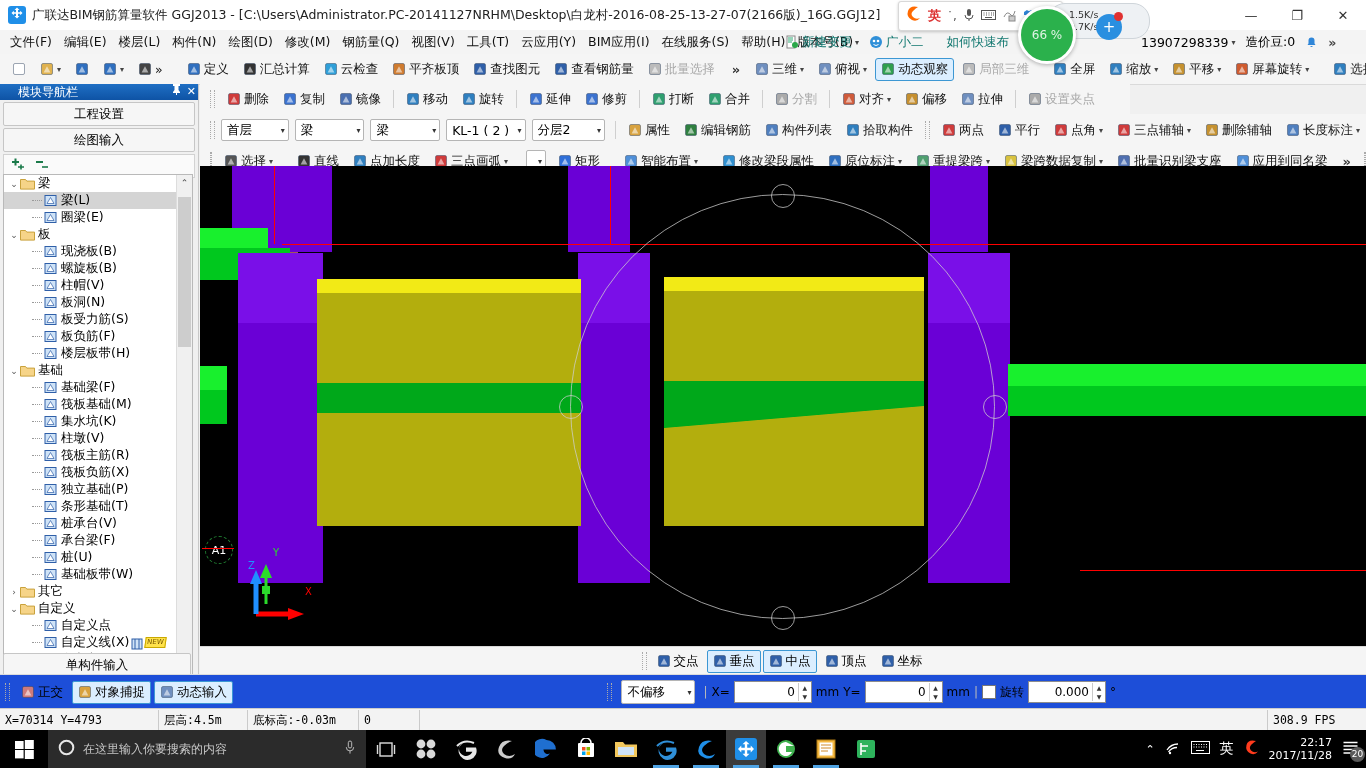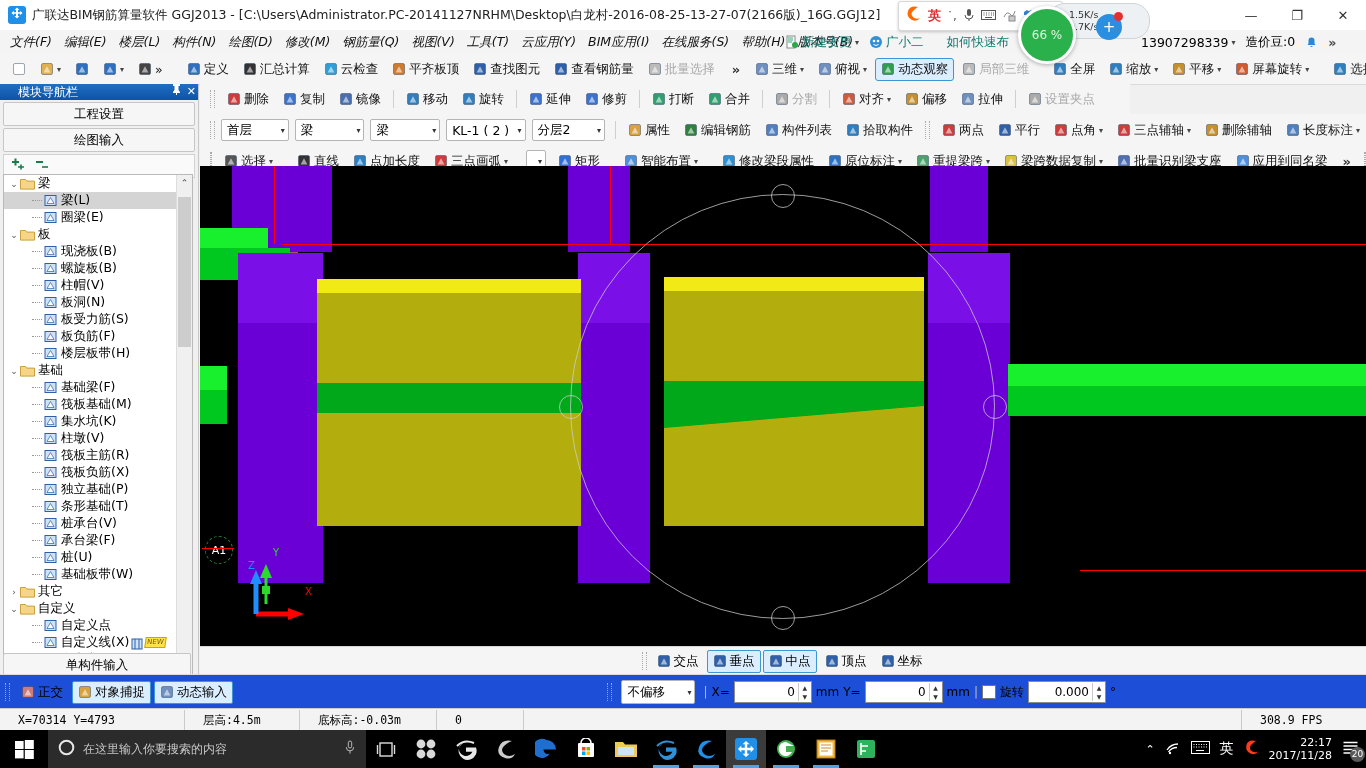--- a/index.html
+++ b/index.html
@@ -9,21 +9,21 @@
   
   .titlebar{position:absolute;left:0;top:0;width:1366px;height:30px;background:#ffffff;border-bottom:1px solid #e6e6e6;}
   .tb-ico{position:absolute;left:8px;top:6px;width:18px;height:18px;border-radius:3px;background:#1f8fe8;color:#fff;font-size:12px;line-height:18px;text-align:center;font-weight:bold;}
   .tb-title{position:absolute;left:32px;top:7px;font-size:12.5px;color:#222;white-space:nowrap;}
   .tb-btns{position:absolute;right:0;top:0;height:30px;display:flex;}
   .tb-btn{width:46px;height:30px;display:flex;align-items:center;justify-content:center;font-size:13px;color:#333;}
 
   
   .menubar{position:absolute;left:0;top:30px;width:1366px;height:24px;background:#f4f4f4;border-bottom:1px solid #dcdcdc;}
   .menus{position:absolute;left:4px;top:0;height:24px;display:flex;align-items:center;}
-  .menu{padding:2px 6px;font-size:12.5px;color:#111;white-space:nowrap;font-style:italic;}
+  .menu{padding:2px 6px;font-size:12.5px;color:#111;white-space:nowrap;}
   .mb-right{position:absolute;top:0;height:24px;display:flex;align-items:center;}
   .mb-item{display:flex;align-items:center;gap:3px;padding:0 5px;font-size:12.5px;white-space:nowrap;}
   .mb-blue{color:#0f766e;}
   .caret{font-size:8px;color:#444;}
 
   
   .chip{display:inline-block;width:14px;height:14px;border-radius:2px;flex:0 0 auto;}
 
   
   .tbrow{position:absolute;left:0;width:1366px;background:#f5f5f5;border-bottom:1px solid #dadada;}
@@ -74,21 +74,21 @@
   .snapbar{position:absolute;left:200px;top:646px;width:1166px;height:28px;background:#f5f5f5;border-top:1px solid #d8d8d8;display:flex;align-items:center;justify-content:center;}
   .snap{display:flex;align-items:center;gap:3px;padding:2px 5px;font-size:12.5px;border:1px solid transparent;border-radius:2px;}
   .snap.on{background:#dbeeff;border:1px solid #3c97d3;}
   .optbar{position:absolute;left:0;top:674px;width:1366px;height:34px;background:#1d4ed8;border-top:1px solid #dcdcdc;display:flex;align-items:center;}
   .ob-grip{width:3px;height:18px;border-left:1px dotted #aaa;border-right:1px dotted #aaa;margin:0 5px;}
   .spin{display:flex;align-items:center;height:20px;border:1px solid #8d8d8d;background:#fff;}
   .spin input{border:0;outline:0;width:58px;height:18px;text-align:right;font-size:12px;font-family:"DejaVu Sans","Liberation Sans",sans-serif;padding-right:3px;}
   .spbtns{display:flex;flex-direction:column;width:12px;height:18px;border-left:1px solid #c9c9c9;}
   .spb{flex:1;display:flex;align-items:center;justify-content:center;font-size:6px;color:#333;}
   .statusbar{position:absolute;left:0;top:708px;width:1366px;height:22px;background:#f3f3f3;border-top:1px solid #ccc;display:flex;align-items:center;font-family:"DejaVu Sans Mono","Liberation Mono",monospace;font-size:11.5px;}
-  .sbcell{height:20px;display:flex;align-items:center;padding:0 18px;border-right:1px solid #cacaca;}
+  .sbcell{height:20px;display:flex;align-items:center;padding:0 5px;border-right:1px solid #cacaca;}
 
   
   .taskbar{position:absolute;left:0;top:730px;width:1366px;height:38px;background:#000;display:flex;align-items:center;}
   .startbtn{width:48px;height:38px;display:flex;align-items:center;justify-content:center;}
   .searchbox{width:298px;height:38px;background:#2b2b2b;display:flex;align-items:center;gap:8px;padding:0 10px;color:#c8c8c8;font-size:12px;}
   .tbicon{width:40px;height:38px;display:flex;align-items:center;justify-content:center;position:relative;}
   .tbicon.run::after{content:"";position:absolute;bottom:0;left:7px;width:26px;height:3px;background:#4fa3e3;}
   .tbicon.act{background:#3b3b3b;}
   .tray{margin-left:auto;display:flex;align-items:center;gap:10px;padding-right:6px;color:#fff;font-size:11px;}
   .clock{display:flex;flex-direction:column;align-items:flex-end;color:#fff;font-size:11px;line-height:13px;}

